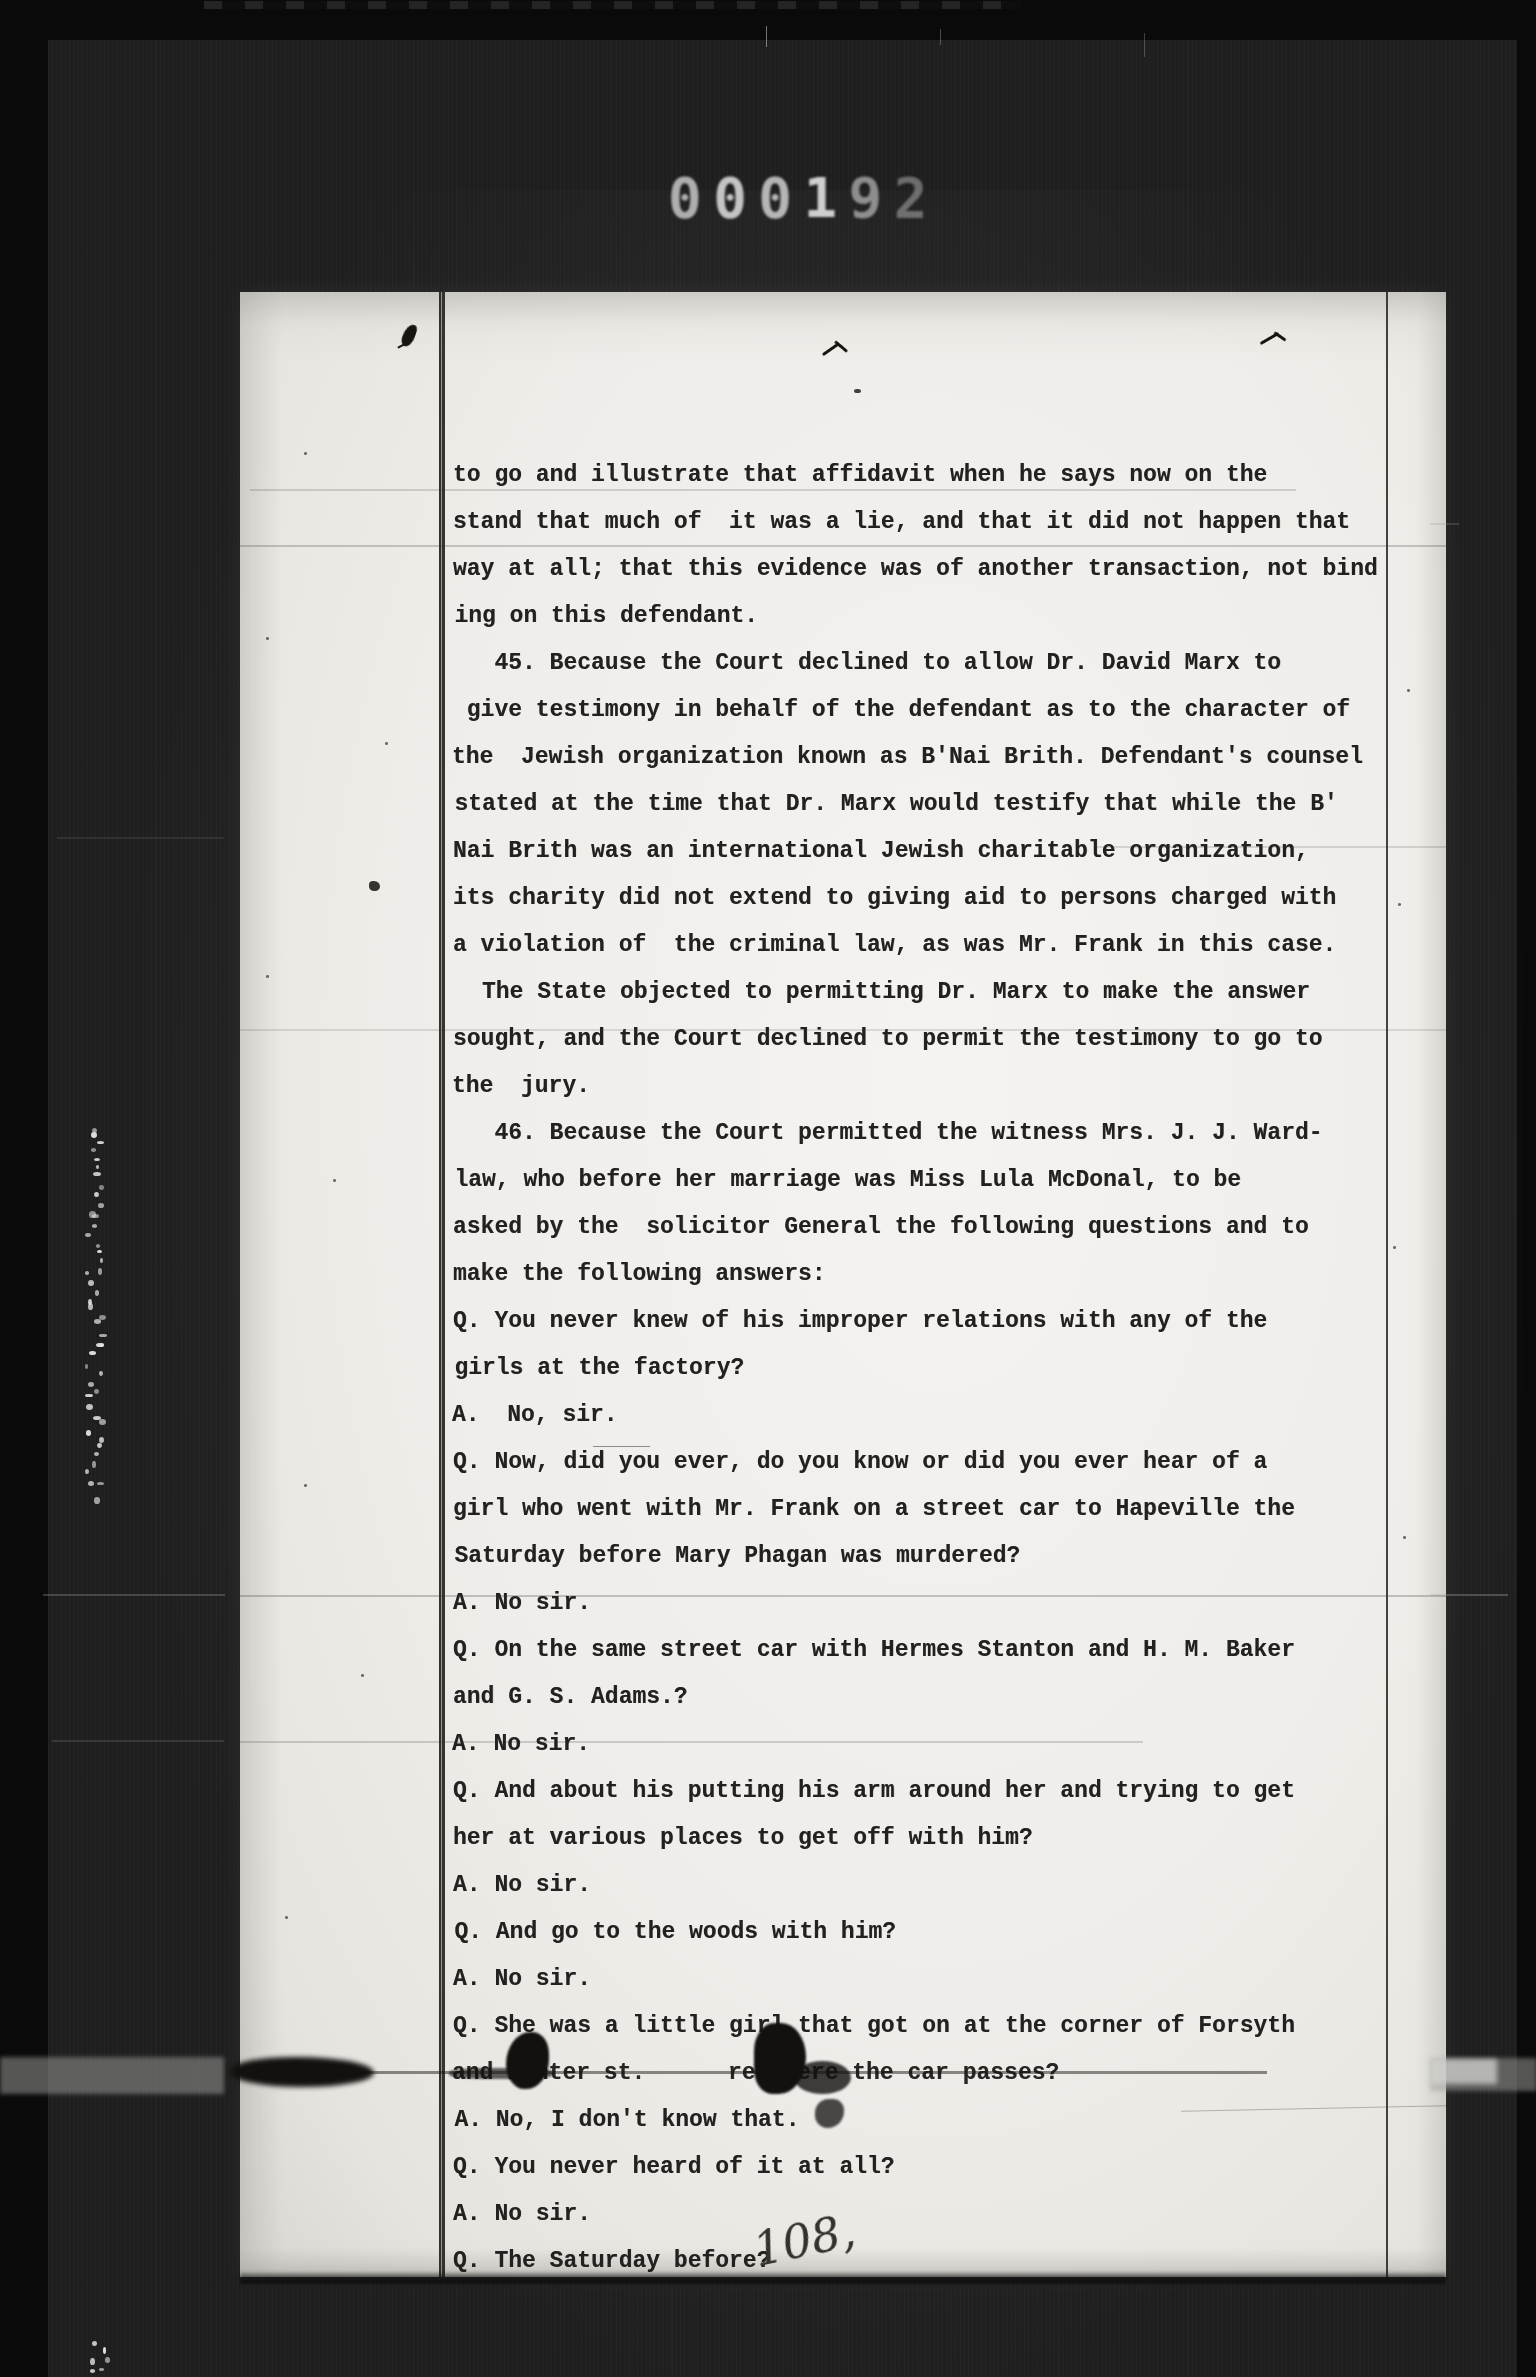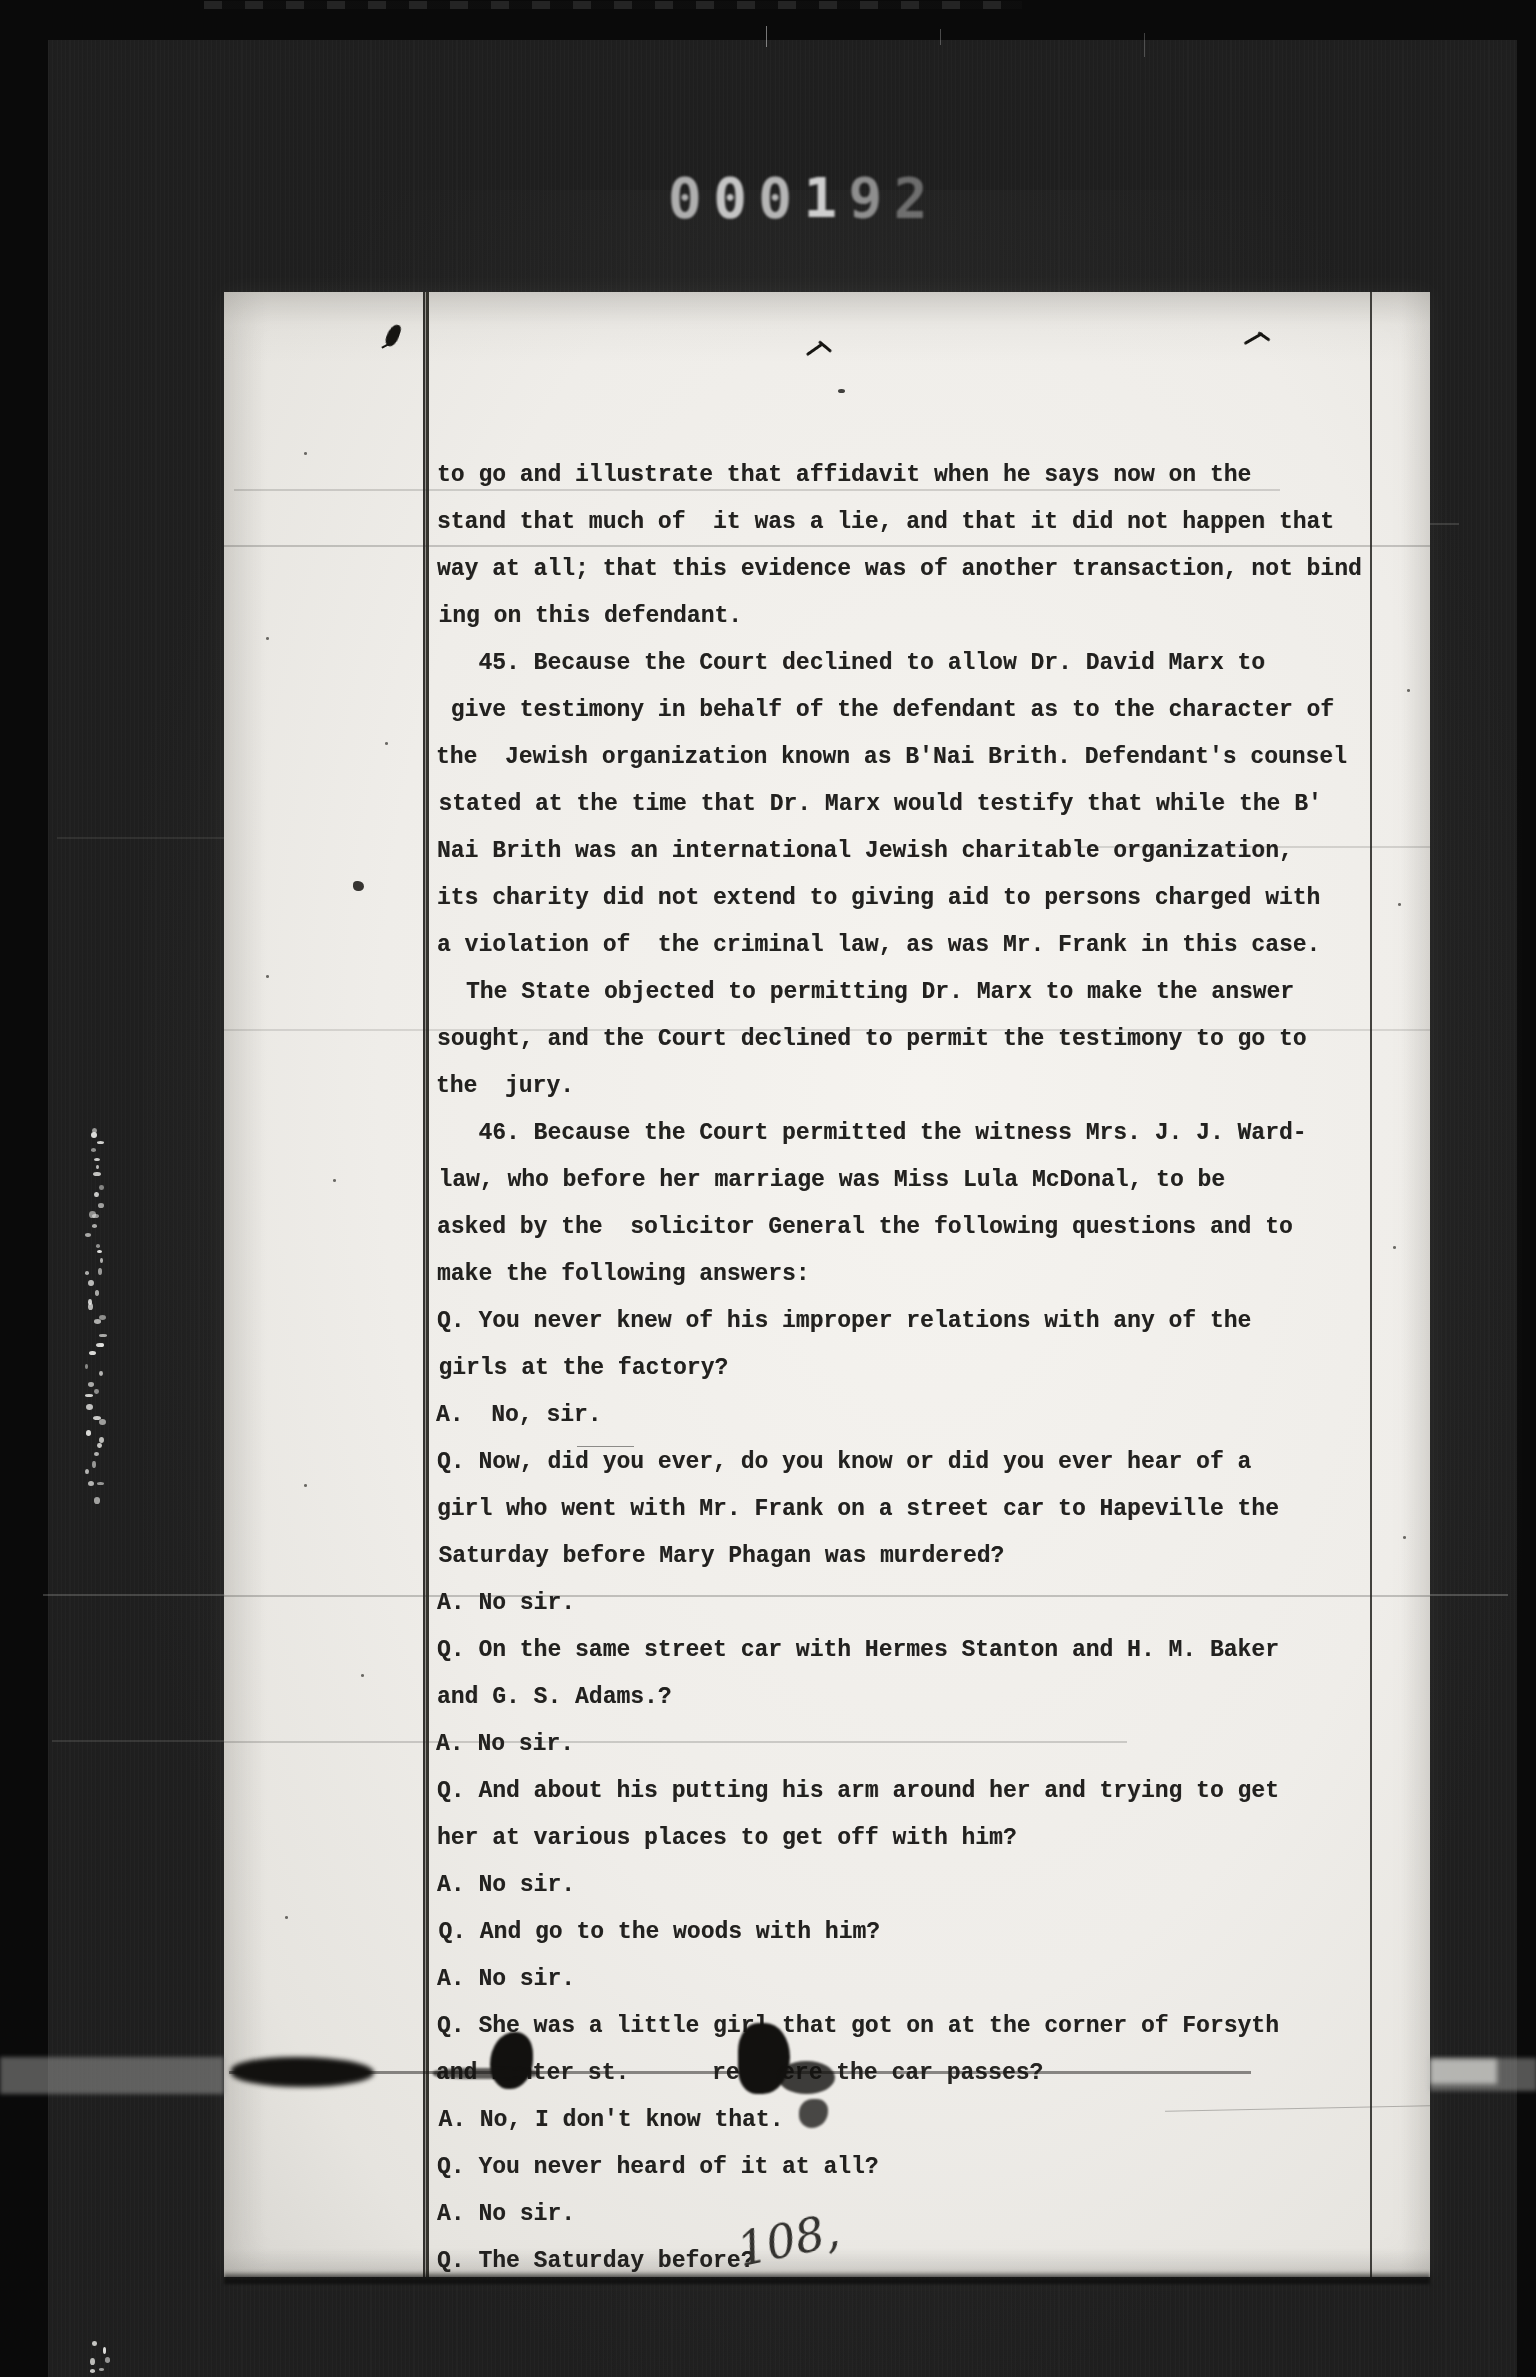--- a/index.html
+++ b/index.html
@@ -33,21 +33,21 @@
   
   .stamp{
     position:absolute;left:668px;top:169px;height:62px;
     font-family:"DejaVu Sans Mono","Liberation Mono",monospace;
     font-weight:700;font-size:56px;line-height:57px;color:#d6d6d6;
     letter-spacing:11.4px;filter:blur(1.2px);
   }
   .stamp span{display:inline-block;}
   
   .page{
-    position:absolute;left:224px;top:292px;width:1206px;height:1985px;
+    position:absolute;left:240px;top:292px;width:1206px;height:1985px;
     background:
       radial-gradient(ellipse at 58% 40%, #f5f3ef 0%, #efede9 55%, #e6e4df 85%, #d8d6d1 100%);
     box-shadow:0 0 26px rgba(250,250,245,0.05), inset 0 0 38px rgba(120,118,110,0.18);
   }
   .page::before{ 
     content:"";position:absolute;inset:0;pointer-events:none;
     background:
       linear-gradient(180deg, rgba(150,148,142,0.30) 0, rgba(190,188,182,0.12) 33px, transparent 71px),
       linear-gradient(90deg, rgba(160,158,152,0.25) 0, transparent 43px),
       linear-gradient(270deg, rgba(150,148,142,0.20) 0, transparent 28.5px),

